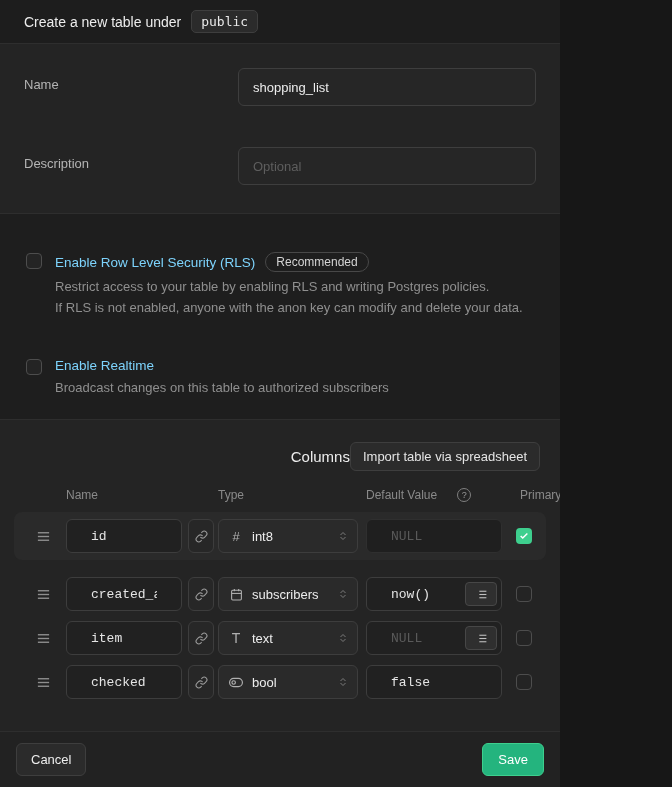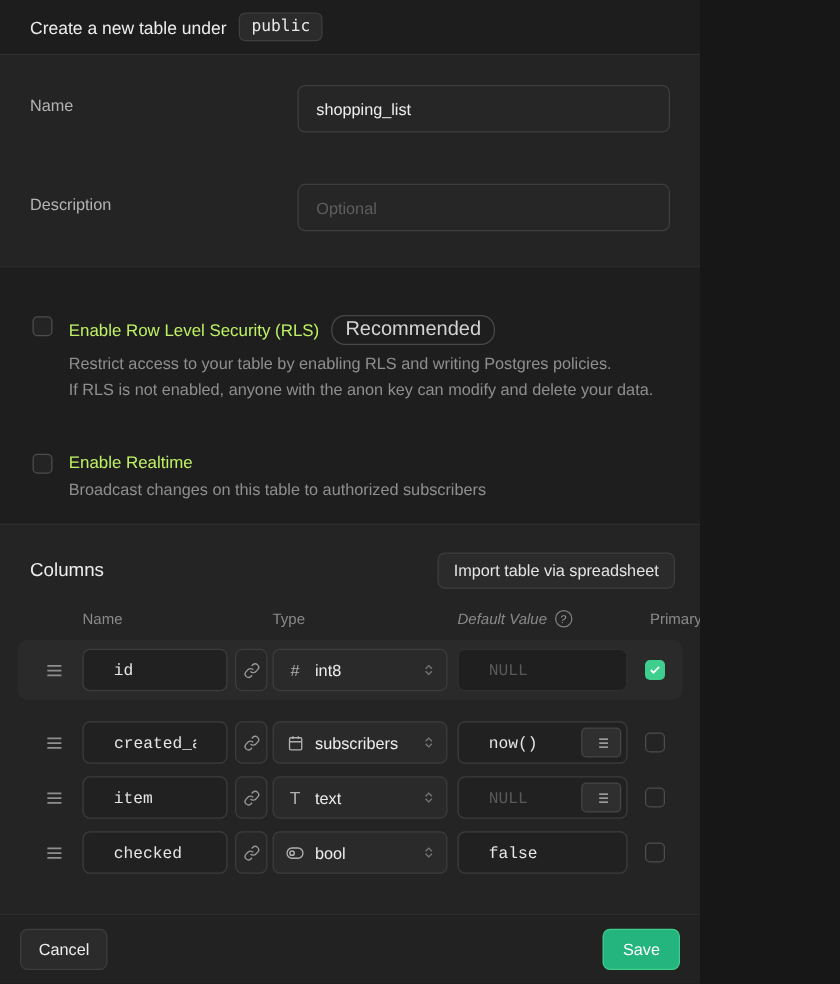--- a/index.html
+++ b/index.html
@@ -19,38 +19,38 @@
   .form-label { width: 214px; padding-top: 9px; color: #b4b4b4; font-size: 13px; }
   .txt-input { flex: 1; height: 38px; background: #262626; border: 1px solid #3e3e3e; border-radius: 6px; color: #ededed; font-size: 13px; padding: 0 14px; font-family: "Liberation Sans", sans-serif; outline: none; }
   .txt-input::placeholder { color: #5e5e5e; }
 
   
   .sec-toggles { height: 206px; background: #1e1e1e; border-bottom: 1px solid #2e2e2e; padding: 38px 24px 0 26px; }
   .toggle-row { display: flex; gap: 13px; }
   .toggle-row + .toggle-row { margin-top: 40px; }
   .cbox { width: 16px; height: 16px; border: 1px solid #4d4d4d; border-radius: 4px; background: #242424; flex: none; margin-top: 1px; }
   .toggle-head { display: flex; align-items: center; gap: 10px; }
-  .toggle-label { color: #bef264; font-size: 13.5px; }
-  .pill { border: 1px solid #484848; border-radius: 11px; padding: 2px 10px; font-size: 16px; color: #d4d4d4; }
+  .toggle-label { color: #7dd3fc; font-size: 13.5px; }
+  .pill { border: 1px solid #484848; border-radius: 11px; padding: 2px 10px; font-size: 12px; color: #d4d4d4; }
   .toggle-desc { color: #8f8f8f; font-size: 13px; line-height: 21px; margin-top: 4px; }
 
   
   .sec-cols { height: 311px; background: #242424; }
-  .cols-head { display: flex; justify-content: space-between; align-items: center; padding: 22px 20px 0 24px; }
+  .cols-head { display: flex; justify-content: flex-end; align-items: center; padding: 22px 20px 0 24px; }
   .cols-title { font-size: 15px; color: #ededed; }
   .btn-secondary { background: #2b2b2b; border: 1px solid #3e3e3e; border-radius: 6px; color: #e4e4e4; font-size: 13px; padding: 6px 12px; font-family: "Liberation Sans", sans-serif; cursor: pointer; }
 
   .grid-head { display: flex; align-items: center; margin-top: 17px; padding: 0 30px 0 36px; color: #8a8a8a; font-size: 12px; }
   .c-handle { width: 20px; margin-right: 10px; flex: none; display: flex; align-items: center; color: #8f8f8f; }
   .c-name { width: 116px; margin-right: 6px; flex: none; }
   .c-link { width: 26px; margin-right: 4px; flex: none; }
   .c-type { width: 140px; margin-right: 8px; flex: none; }
   .c-default { width: 136px; flex: none; }
   .c-primary { width: 60px; flex: none; }
-  .grid-head .c-default { display: flex; align-items: center; gap: 6px; font-style: italic; }
+  .grid-head .c-default { display: flex; align-items: center; gap: 20px; }
   .grid-head .c-primary { padding-left: 18px; }
   .q-circle { width: 14px; height: 14px; border: 1px solid #7f7f7f; border-radius: 50%; font-size: 9px; color: #9a9a9a; display: inline-flex; align-items: center; justify-content: center; }
 
   .rows { margin-top: 10px; }
   .col-row { display: flex; align-items: center; height: 44px; padding: 0 30px 0 36px; }
   .col-row.highlight { height: 48px; margin: 0 14px 12px 14px; padding: 0 16px 0 22px; background: #2a2a2a; border-radius: 8px; }
 
   .cell-input { width: 100%; height: 34px; background: #212121; border: 1px solid #3d3d3d; border-radius: 6px; color: #e5e5e5; font-size: 13px; padding: 0 24px; font-family: Liberation Mono, monospace; outline: none; }
   .cell-input::placeholder { color: #595959; }
   .cell-input:disabled { background: #1f1f1f; border-color: #2f2f2f; }

